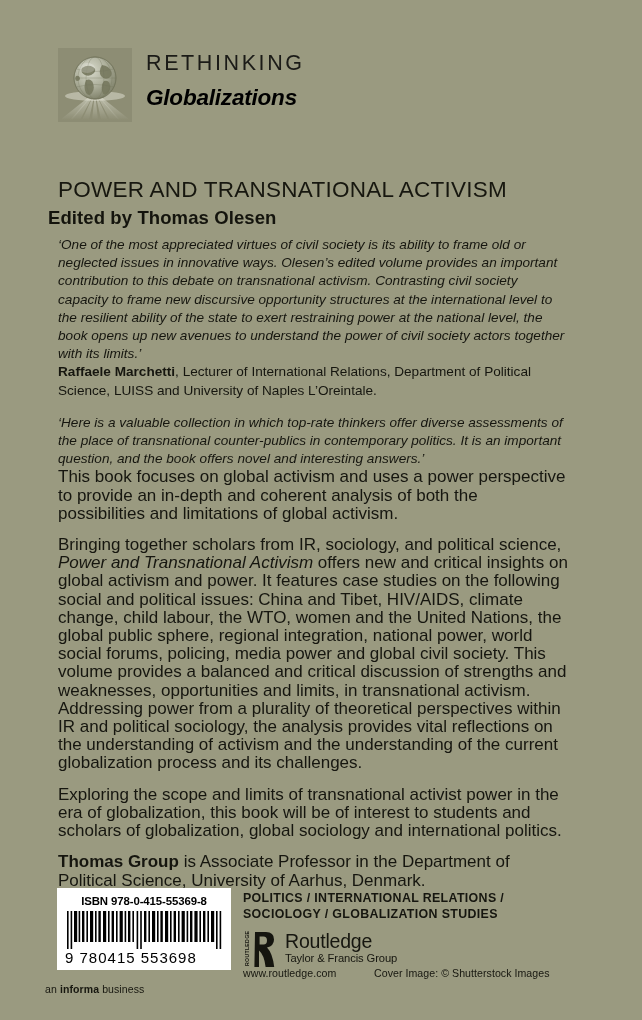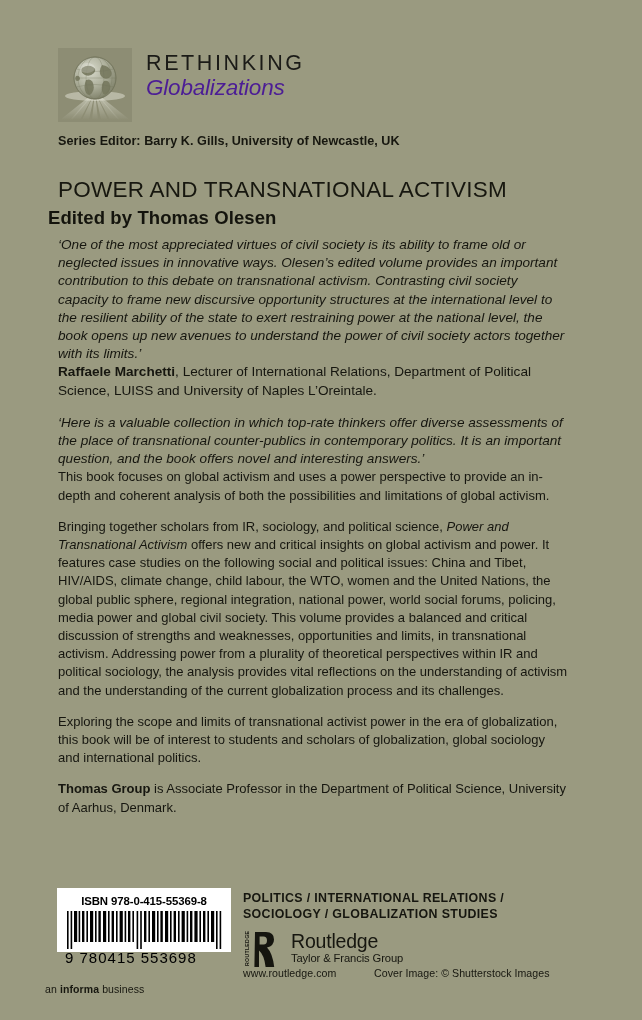--- a/index.html
+++ b/index.html
@@ -43,26 +43,26 @@
   }
   .series-rethinking {
     font-size: 21.5px;
     letter-spacing: 2.6px;
     font-weight: 400;
     line-height: 1.08;
     color: #1b1b17;
   }
   .series-globalizations {
     font-size: 22.5px;
-    font-weight: 400;
+    font-weight: 700;
     font-style: italic;
     letter-spacing: -0.2px;
     line-height: 1.1;
-    margin-top: 1px;
-    color: #4c1d95;
+    margin-top: 11px;
+    color: #000000;
   }
   .series-editor {
     position: absolute;
     left: 58px;
     top: 134px;
     font-size: 12.6px;
     font-weight: 600;
     letter-spacing: 0.05px;
     color: #17170f;
   }
@@ -104,35 +104,35 @@
     letter-spacing: 0.01px;
   }
   .attrib {
     font-size: 13.6px;
     line-height: 18.2px;
     color: #16160f;
     margin: 0 0 14px 0;
   }
   .attrib b { font-weight: 700; }
   .para {
-    font-size: 13px;
+    font-size: 17px;
     line-height: 18.2px;
     color: #16160f;
     margin: 0 0 13px 0;
   }
   .para i { font-style: italic; }
   .para b { font-weight: 700; }
 
   
   .barcode-box {
     position: absolute;
     left: 57px;
     top: 888px;
     width: 174px;
-    height: 64px;
+    height: 82px;
     background: #ffffff;
     box-sizing: border-box;
     padding: 7px 8px 4px 8px;
   }
   .isbn-text {
     font-size: 11.4px;
     font-weight: 700;
     color: #000;
     letter-spacing: -0.1px;
     text-align: center;
@@ -172,21 +172,21 @@
     letter-spacing: 0.35px;
     color: #16160f;
   }
 
   .publisher {
     position: absolute;
     left: 243px;
     top: 930px;
     display: flex;
     align-items: flex-start;
-    gap: 16px;
+    gap: 10px;
   }
   .rlogo { flex: 0 0 auto; }
   .pub-words { padding-top: 1px; }
   .pub-name {
     font-size: 19.5px;
     font-weight: 400;
     line-height: 20px;
     letter-spacing: -0.2px;
     color: #16160f;
   }
@@ -266,21 +266,20 @@
         </g>
         <ellipse cx="29" cy="20" rx="8" ry="5" fill="#ffffff" opacity="0.20"></ellipse>
       </svg>
     </div>
     <div class="series-words">
       <div class="series-rethinking">RETHINKING</div>
       <div class="series-globalizations">Globalizations</div>
     </div>
   </div>
 
-  <div class="series-editor">Series Editor: Barry K. Gills, University of Newcastle, UK</div>
 
   <div class="book-title">POWER AND TRANSNATIONAL ACTIVISM</div>
   <div class="book-editor">Edited by Thomas Olesen</div>
 
   <div class="copy">
 
     <p class="blurb">‘One of the most appreciated virtues of civil society is its ability to frame old or neglected issues in innovative ways. Olesen’s edited volume provides an important contribution to this debate on transnational activism. Contrasting civil society capacity to frame new discursive opportunity structures at the international level to the resilient ability of the state to exert restraining power at the national level, the book opens up new avenues to understand the power of civil society actors together with its limits.’</p>
     <p class="attrib"><b>Raffaele Marchetti</b><span>, Lecturer of International Relations, Department of Political Science, LUISS and University of Naples L’Oreintale.</span></p>
 
     <p class="blurb">‘Here is a valuable collection in which top-rate thinkers offer diverse assessments of the place of transnational counter-publics in contemporary politics. It is an important question, and the book offers novel and interesting answers.’</p>

